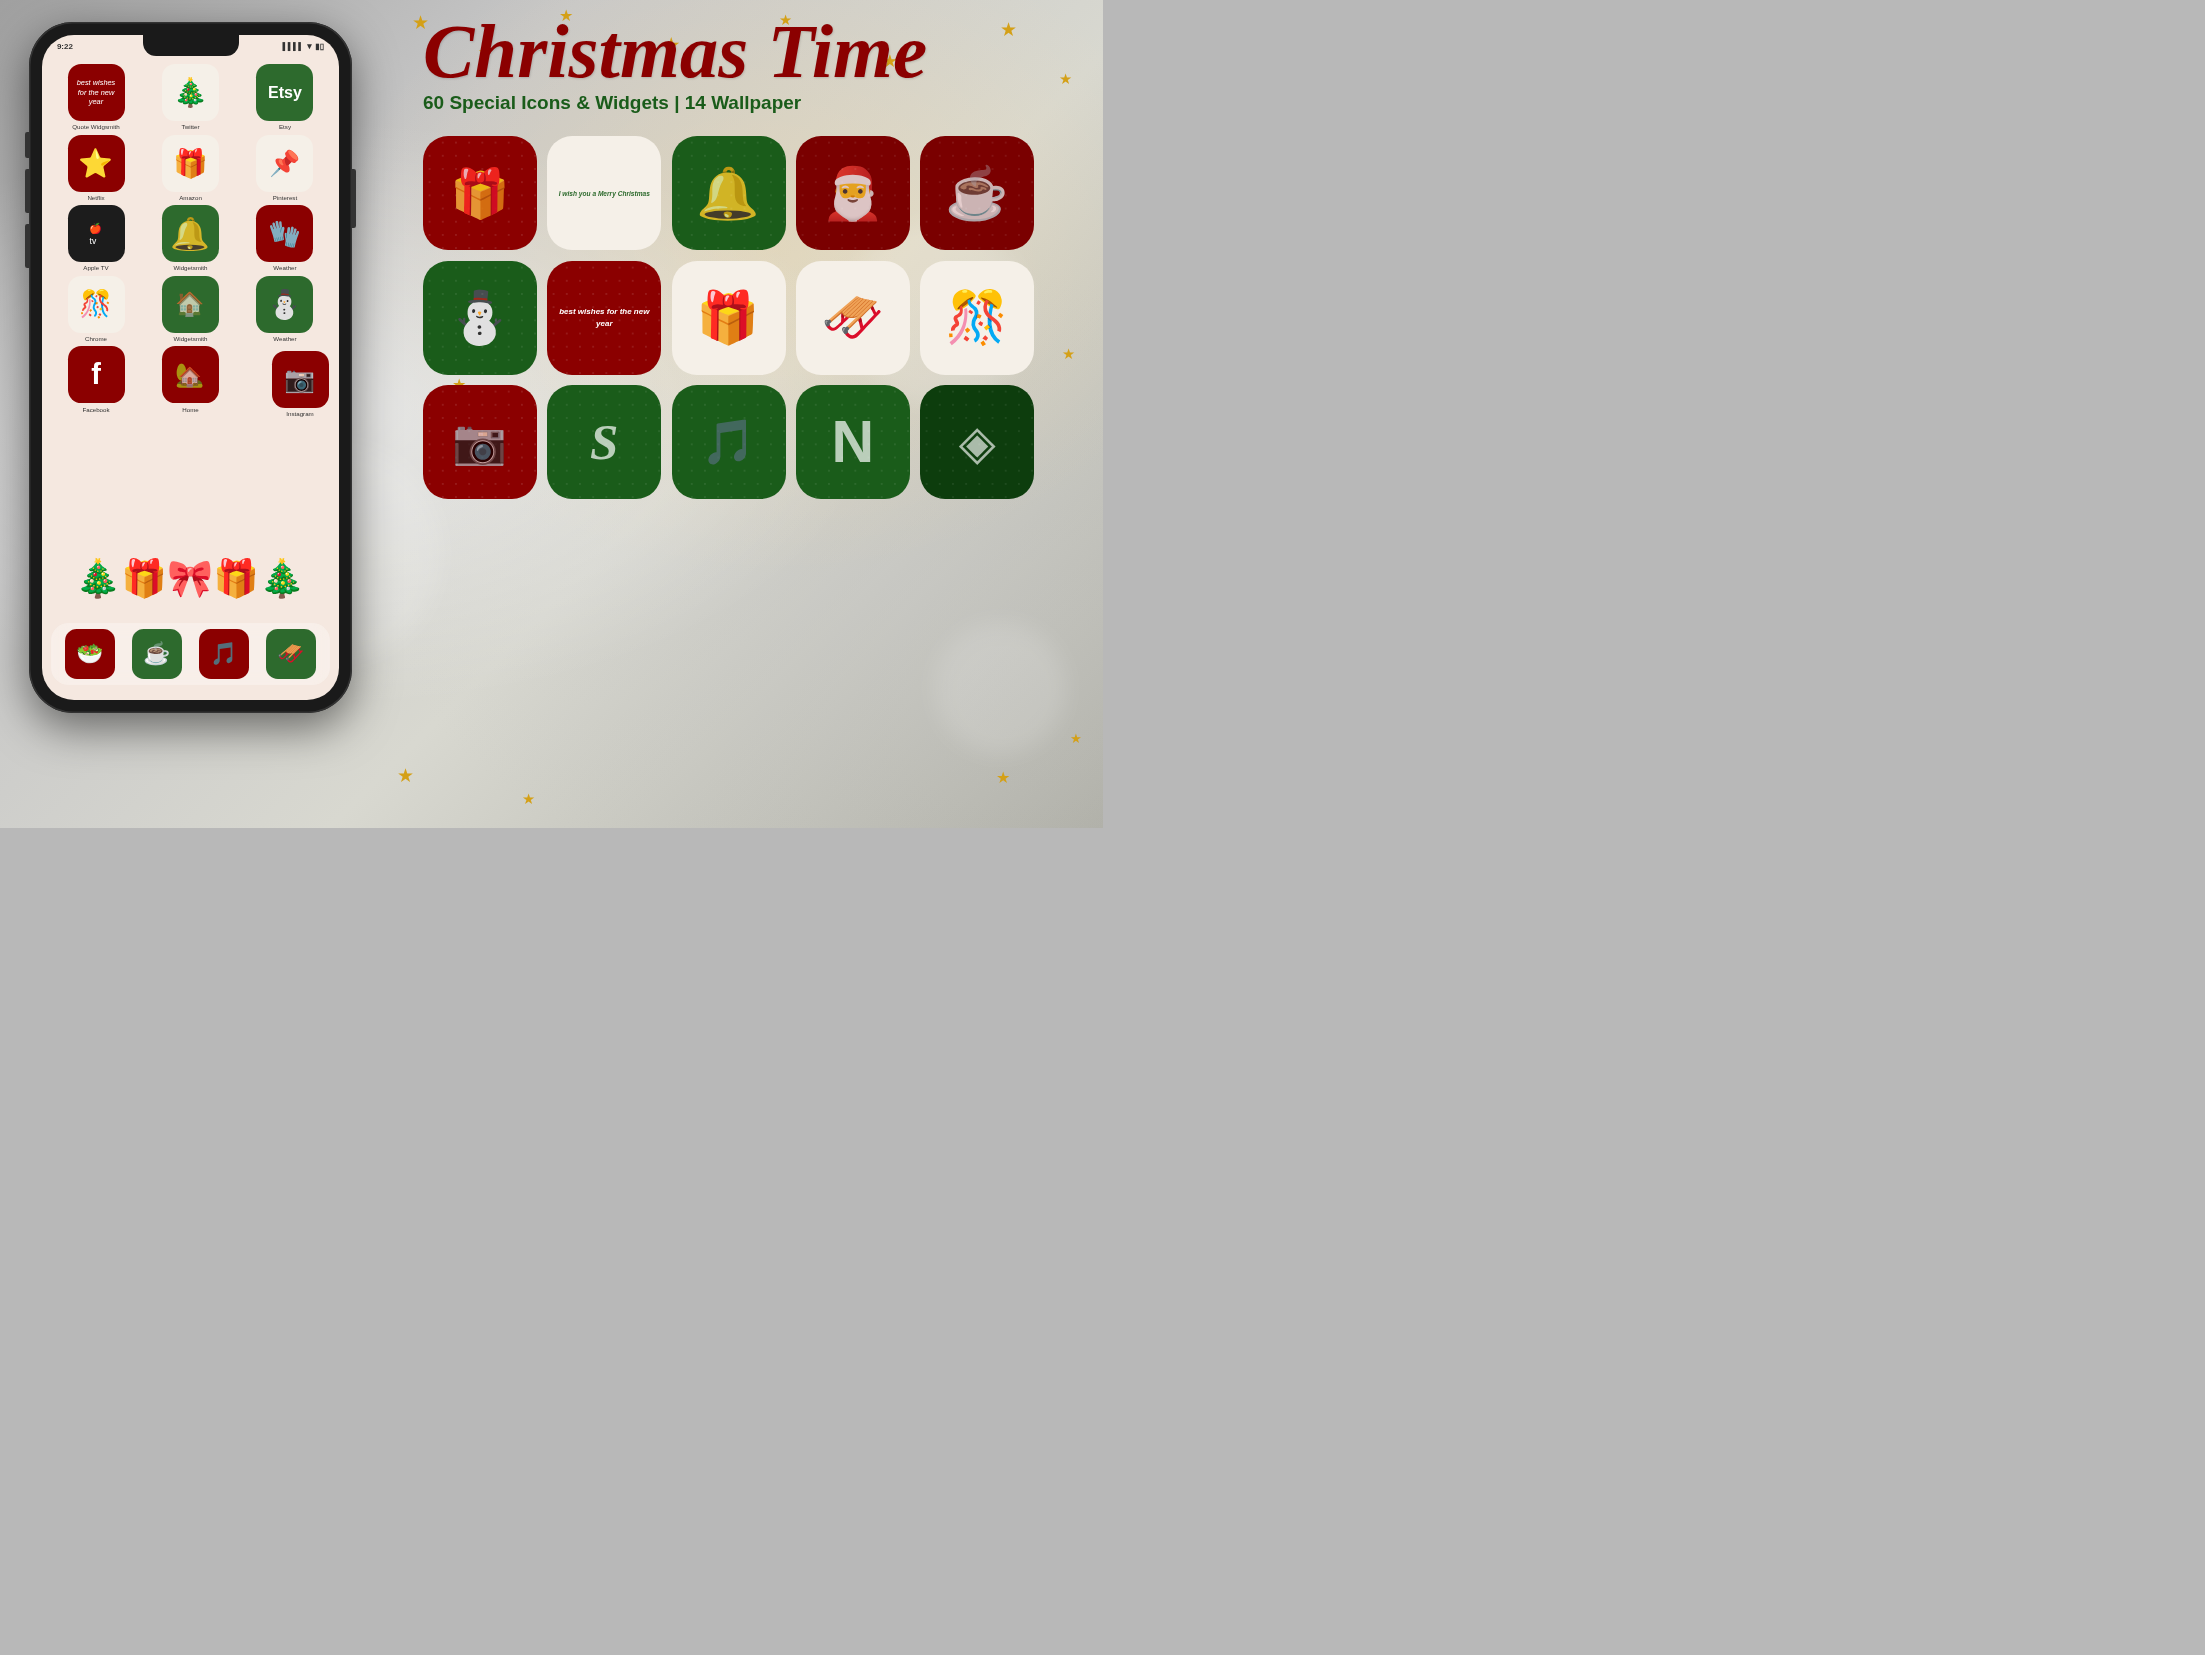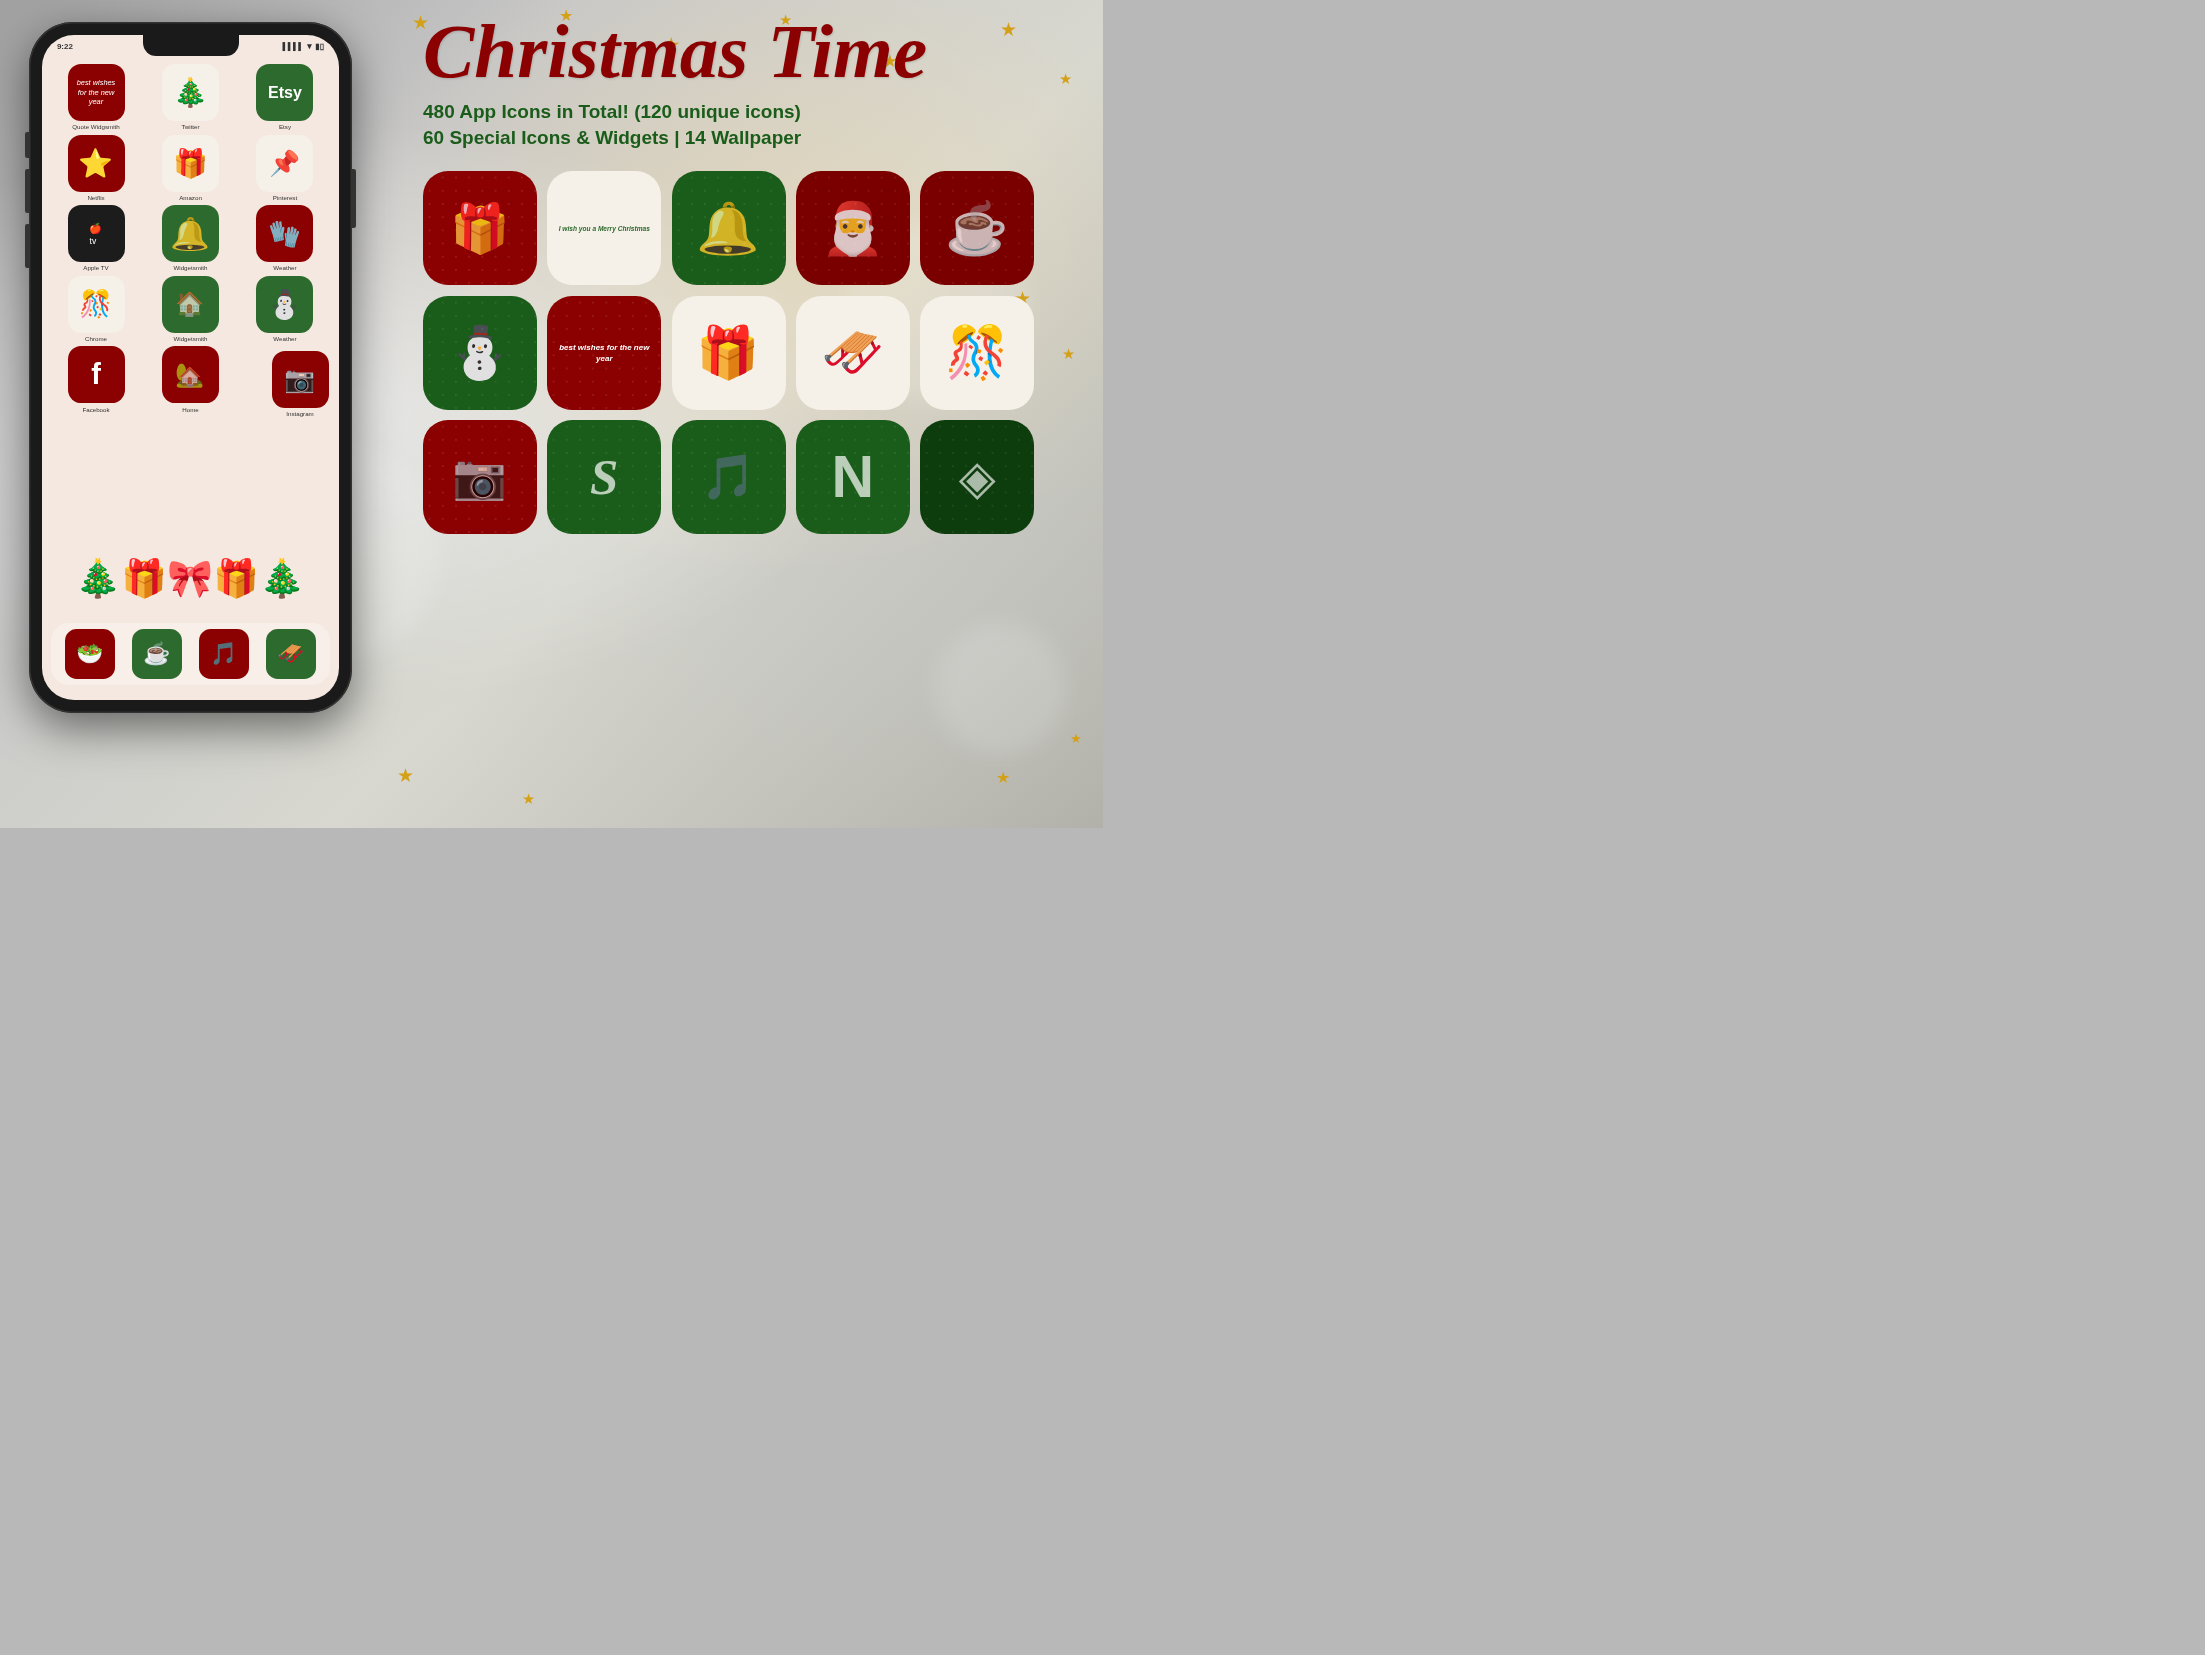--- a/index.html
+++ b/index.html
@@ -360,21 +360,20 @@
       </div>
     </div>
   </div>
 </div>
 
 <div class="right-content">
 
   <div style="font-size:77px;font-family:Georgia,serif;font-style:italic;font-weight:900;color:#8b0000;line-height:0.95;text-shadow:0.7px 0.7px 2.2px rgba(0,0,0,0.15);">Christmas Time</div>
 
 
-  <div style="font-size:19px;color:#1a5c1a;font-weight:800;margin-top:13.2px;">480 App Icons in Total! (120 unique icons)</div>
   <div style="font-size:19px;color:#1a5c1a;font-weight:800;margin-top:4.4px;">60 Special Icons &amp; Widgets | 14 Wallpaper</div>
 
   <div style="display:flex;gap:10.3px;margin-top:22px;">
 
     <div style="width:114px;height:114px;background:#8b0000;border-radius:25px;display:flex;align-items:center;justify-content:center;font-size:51px;position:relative;overflow:hidden;">
       <div style="position:absolute;inset:0;background-image:radial-gradient(circle,rgba(255,255,255,0.1) 0.7px,transparent 0.7px);background-size:13.2px 13.2px;"></div>
       <span style="position:relative;z-index:1;color:rgba(255,255,255,0.85);font-size:48px;">🎁</span>
     </div>
 
     <div style="width:114px;height:114px;background:#f5f0e8;border-radius:25px;display:flex;align-items:center;justify-content:center;padding:7.4px;position:relative;overflow:hidden;">

